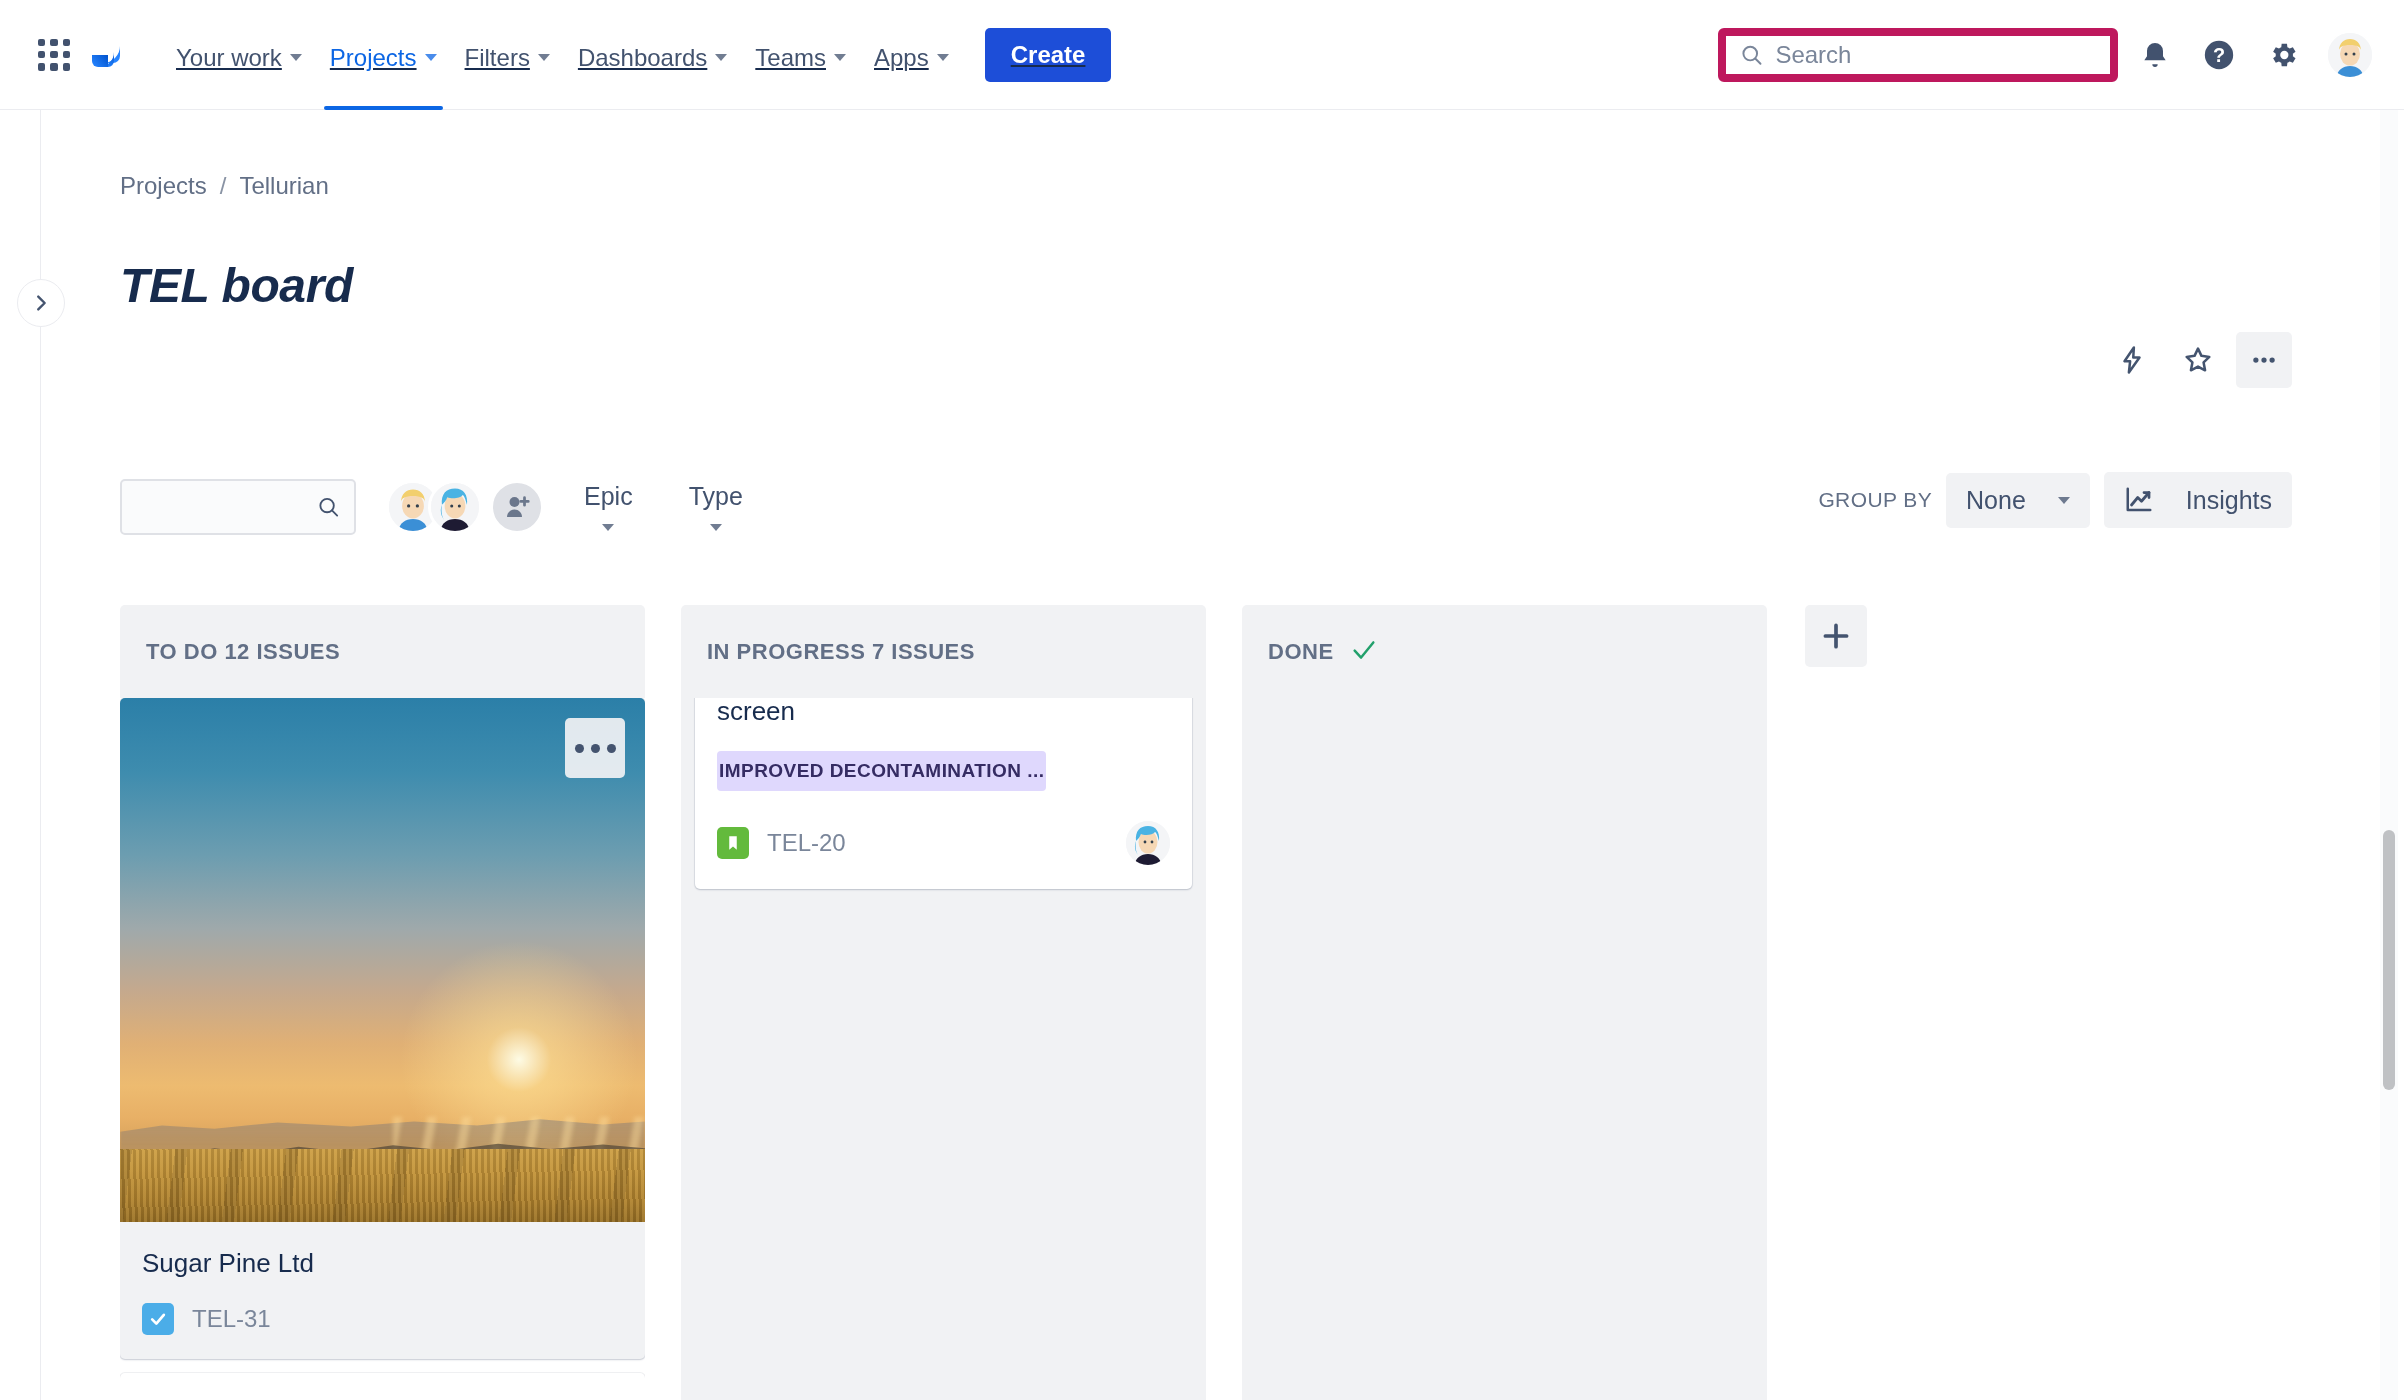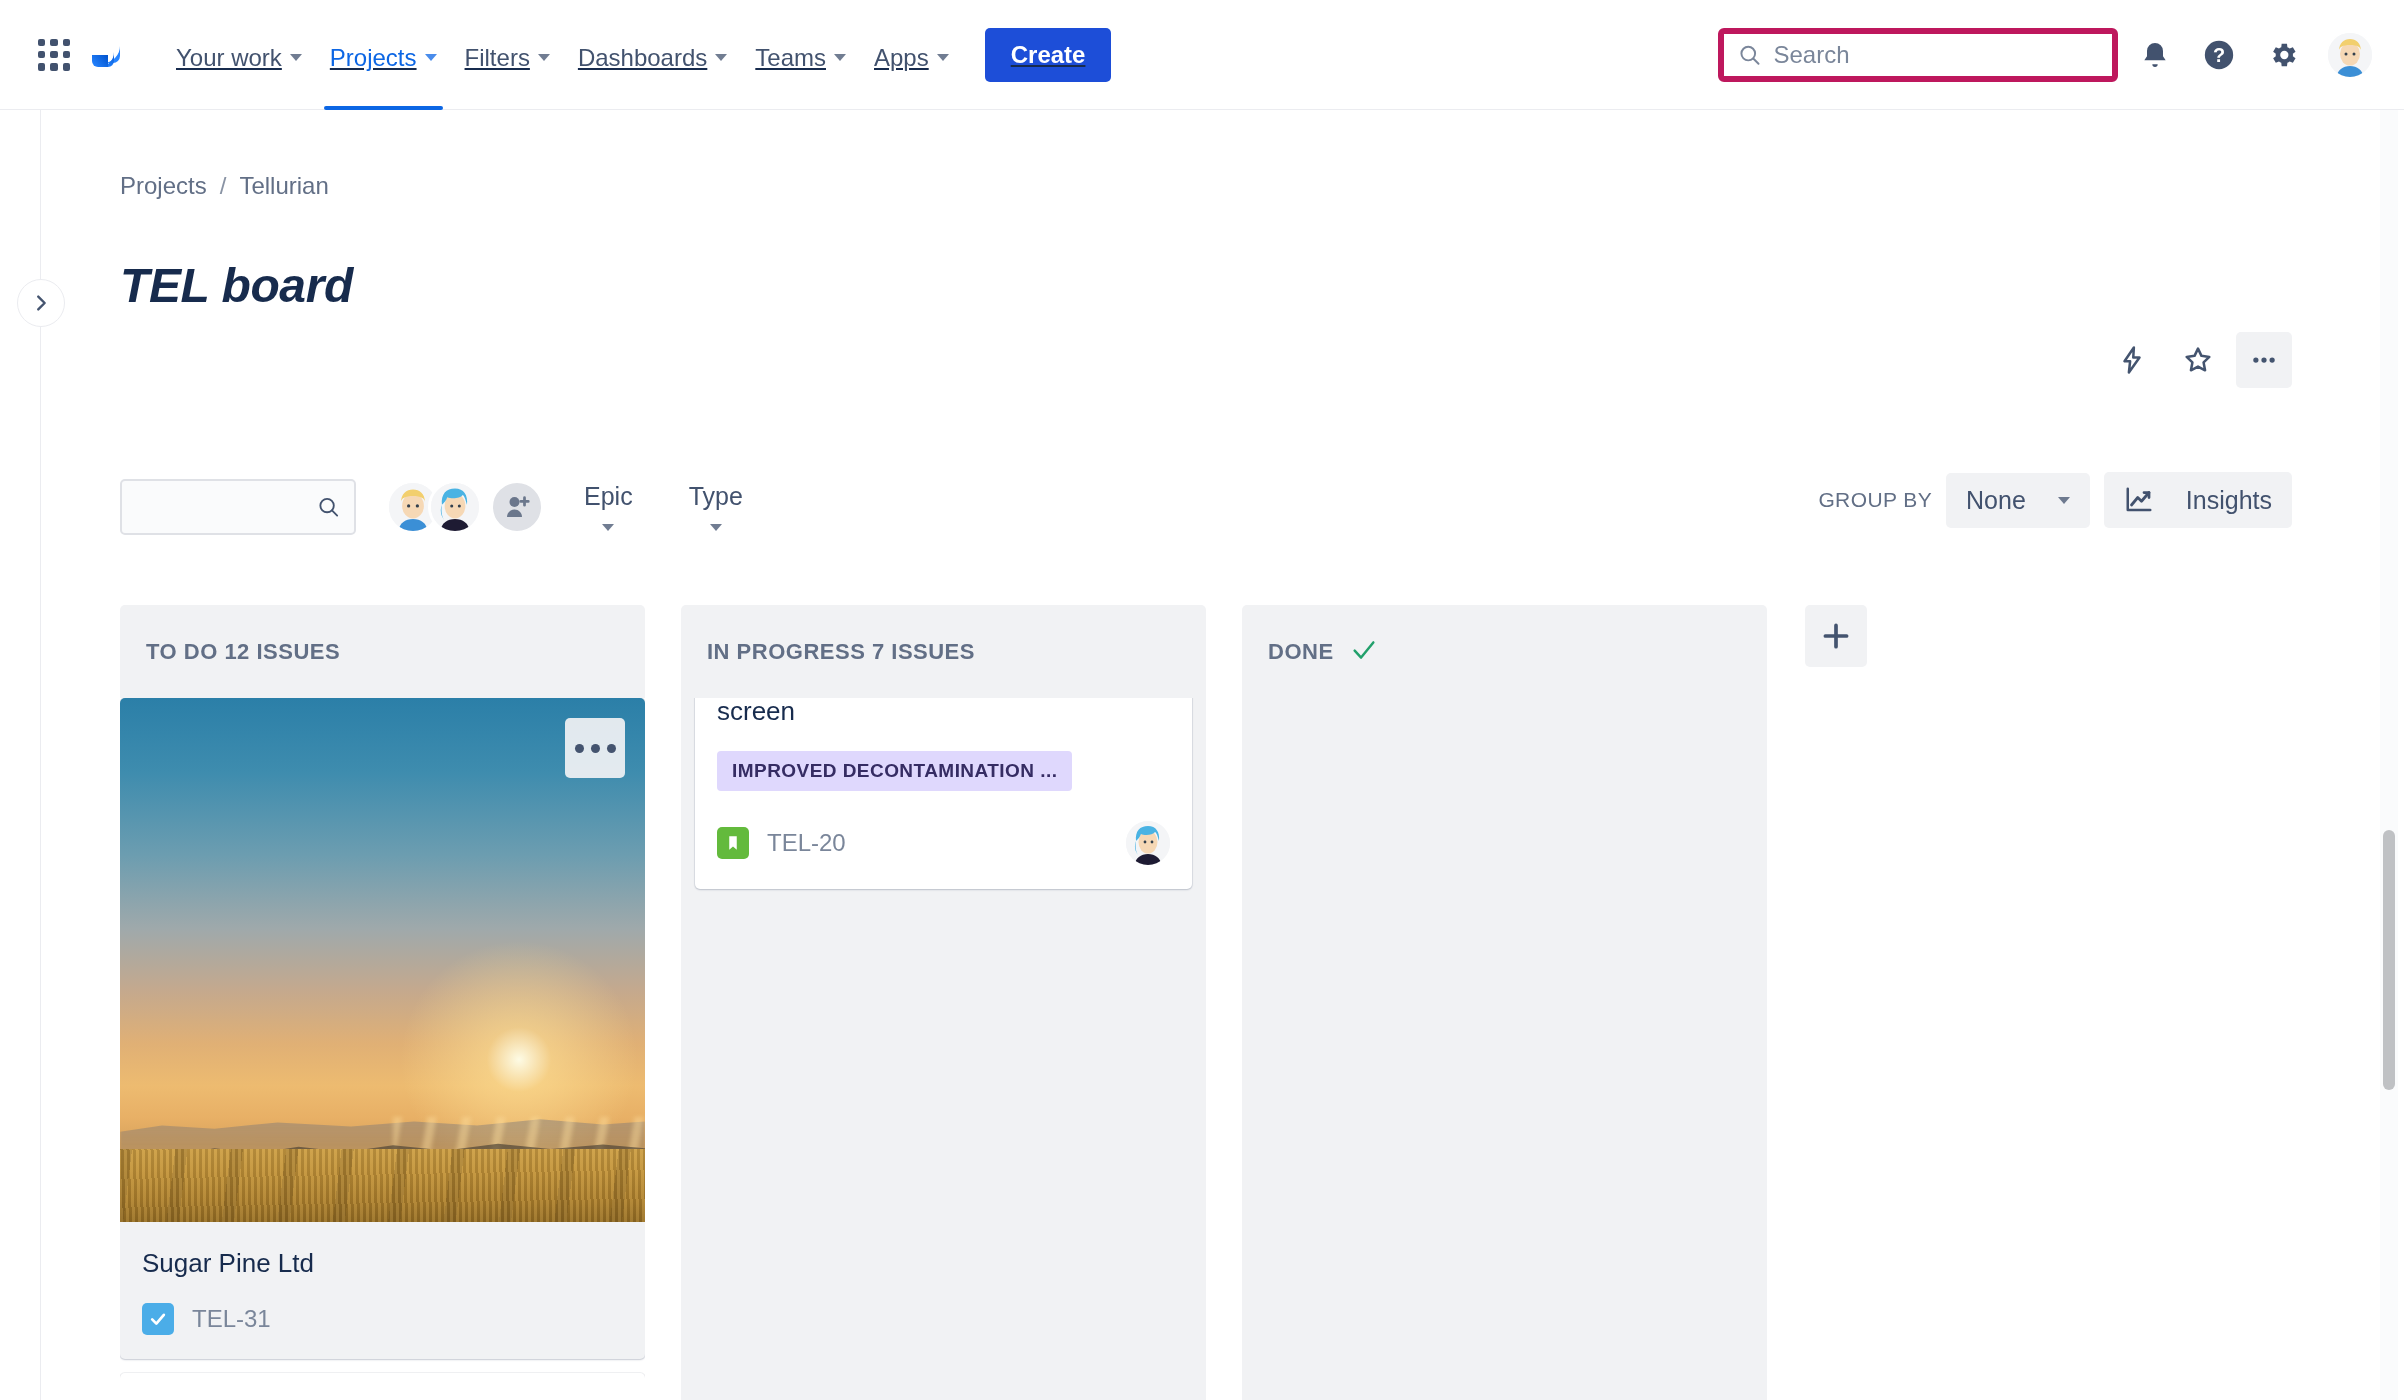--- a/index.html
+++ b/index.html
@@ -53,21 +53,21 @@
     padding: 13px 26px; border-radius: 5px; border: none;
     cursor: pointer; font-family: inherit;
   }
 
   .nav-right {
     margin-left: auto; display: flex; align-items: center;
     gap: 10px; margin-right: 30px;
   }
   .searchbox {
     width: 400px; height: 54px;
-    border: 6px solid #be185d; border-radius: 6px;
+    border: 8px solid #be185d; border-radius: 6px;
     background: #fff; display: flex; align-items: center;
     padding: 0 14px; gap: 12px; cursor: text;
   }
   .searchbox input {
     border: none; outline: none; background: transparent;
     font-size: 24px; color: #42526e; font-family: inherit; width: 100%;
   }
   .searchbox input::placeholder { color: #7a869a; }
   .iconbtn {
     width: 54px; height: 54px; border-radius: 50%;
@@ -244,21 +244,21 @@
     display: flex; align-items: center; justify-content: center;
     gap: 7px; cursor: pointer; border: none; z-index: 3;
   }
   .cover-menu i { width: 9px; height: 9px; border-radius: 50%; background: #44546f; display: block; }
 
   .card-body { padding: 24px 22px 24px; }
   .card-title { font-size: 26px; color: #172b4d; line-height: 1.35; margin-bottom: 22px; }
   .epic-tag {
     display: inline-block; background: #dfd8fd; color: #352c63;
     font-size: 19px; font-weight: 700; letter-spacing: .45px;
-    padding: 9px 15px; border-radius: 4px; margin-bottom: 26px;
+    padding: 9px 2px; border-radius: 4px; margin-bottom: 26px;
     max-width: 100%; overflow: hidden; white-space: nowrap; text-overflow: ellipsis;
   }
   .card-foot { display: flex; align-items: center; gap: 18px; }
   .type-icon { width: 32px; height: 32px; border-radius: 5px; flex: 0 0 32px;
                display: flex; align-items: center; justify-content: center; }
   .type-task { background: #4bade8; }
   .type-story { background: #63ba3c; }
   .card-key { font-size: 24px; color: #7a869a; font-weight: 500; }
   .card-foot .spacer { flex: 1; }
   .card-av { width: 44px; height: 44px; border-radius: 50%; overflow: hidden; background: #f4f5f7; }

